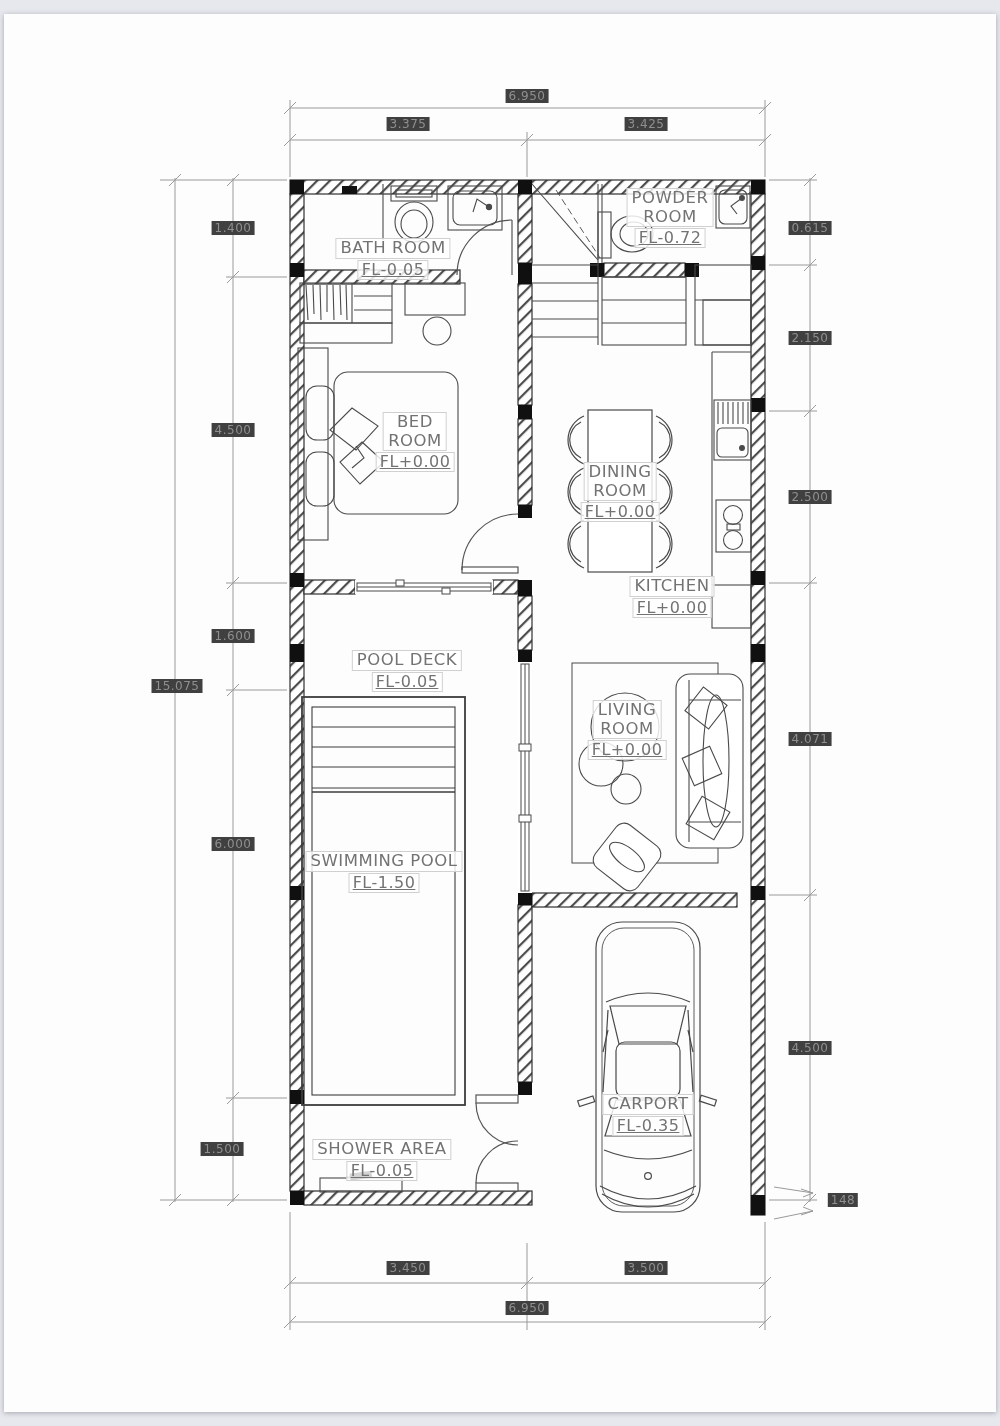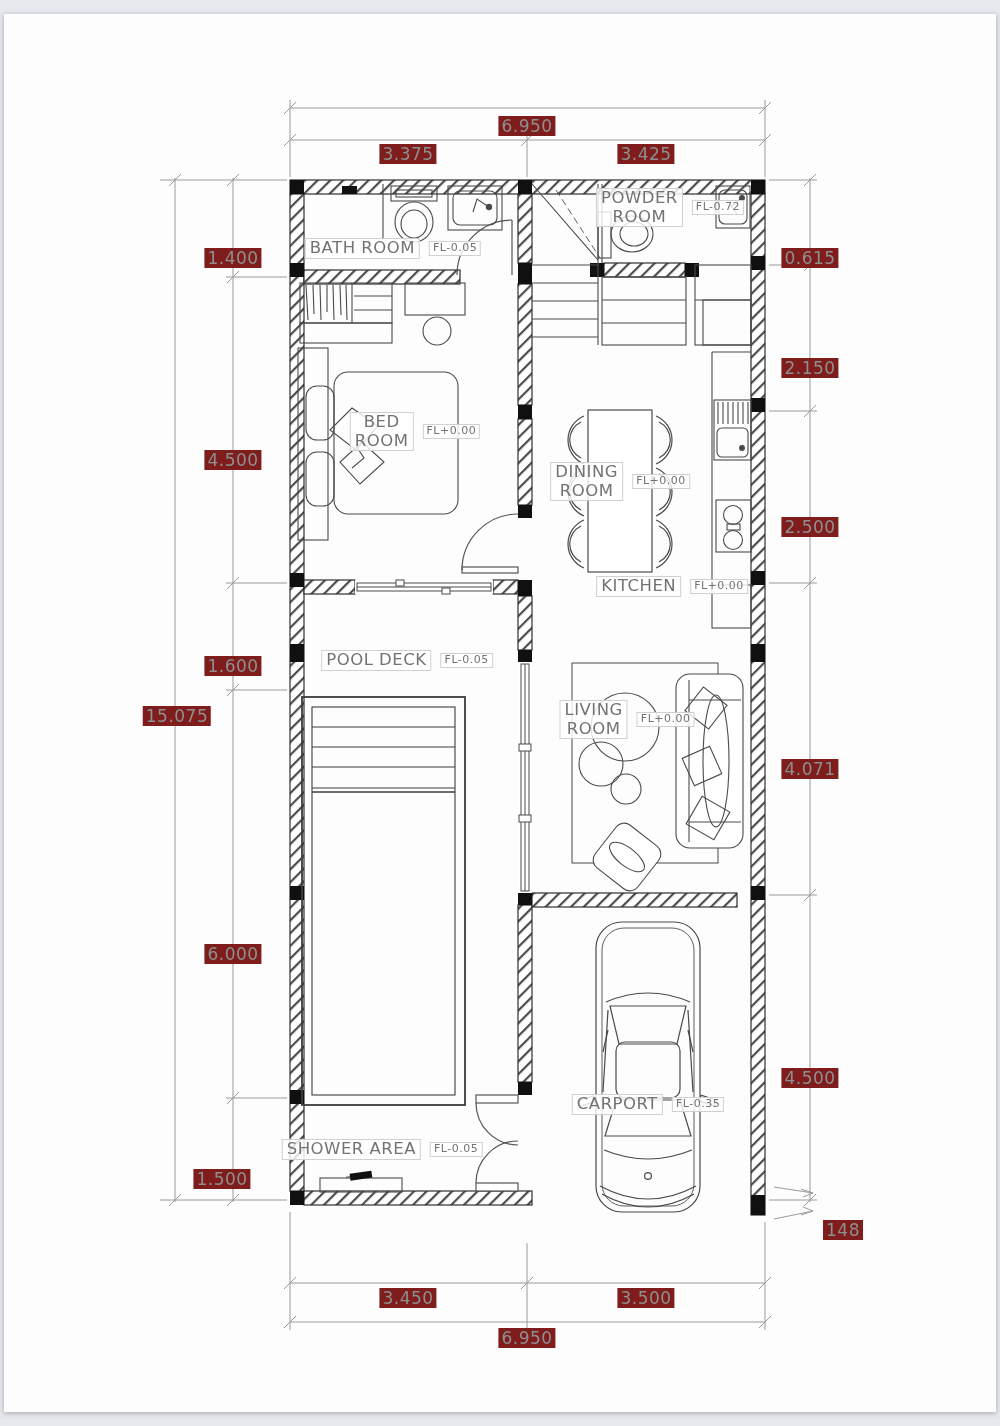--- a/index.html
+++ b/index.html
@@ -2,29 +2,29 @@
 <html><head>
 <meta charset="utf-8">
 <style>
   html,body{margin:0;padding:0;}
   body{background:#dfe0e6;font-family:"DejaVu Sans",sans-serif;}
   .page{position:relative;width:1000px;height:1426px;background:#e7e8ed;overflow:hidden;}
   .paper{position:absolute;left:4px;top:14px;width:992px;height:1398px;background:#fdfdfe;
          box-shadow:0 1px 5px rgba(40,40,60,.35);}
   svg{position:absolute;left:0;top:0;}
   
-  .room-label{position:absolute;transform:translateX(-50%);display:flex;flex-direction:row;
-              align-items:center;gap:9px;z-index:5;}
+  .room-label{position:absolute;transform:translateX(-50%);display:flex;flex-direction:column;
+              align-items:center;gap:1px;z-index:5;}
   .rl-box{border:1px solid #d0d0d0;background:rgba(255,255,255,.82);color:#737373;
           padding:0 4px;text-align:center;white-space:pre-line;line-height:1.13;
           font-size:16.5px;letter-spacing:.5px;}
-  .rl-level{font-size:11px;padding:0 3px;}
+  .rl-level{font-size:16px;padding:0 3px;text-decoration:underline;}
   
-  .dim{position:absolute;transform:translate(-50%,-50%);color:#8f8f8f;font-size:17px;
-       letter-spacing:.5px;background:#7f1d1d;padding:0 3px;z-index:4;white-space:nowrap;margin-top:30px;}
+  .dim{position:absolute;transform:translate(-50%,-50%);color:#8f8f8f;font-size:12px;
+       letter-spacing:.5px;background:#404040;padding:0 3px;z-index:4;white-space:nowrap;}
 </style>
 </head>
 <body>
 
 <div class="page">
   <div class="paper"></div>
 
   <svg width="1000" height="1426" viewBox="0 0 1000 1426">
     <defs>
       <pattern id="hatch" width="9" height="9" patternUnits="userSpaceOnUse" patternTransform="rotate(45)">
@@ -363,38 +363,42 @@
   </div>
   <div class="room-label" style="left:407px;top:650px">
     <div class="rl-box">POOL DECK</div>
     <div class="rl-box rl-level">FL-0.05</div>
   </div>
   <div class="room-label" style="left:627px;top:700px">
     <div class="rl-box">LIVING
 ROOM</div>
     <div class="rl-box rl-level">FL+0.00</div>
   </div>
+  <div class="room-label" style="left:384px;top:851px">
+    <div class="rl-box">SWIMMING POOL</div>
+    <div class="rl-box rl-level">FL-1.50</div>
+  </div>
   <div class="room-label" style="left:382px;top:1139px">
     <div class="rl-box">SHOWER AREA</div>
     <div class="rl-box rl-level">FL-0.05</div>
   </div>
   <div class="room-label" style="left:648px;top:1094px">
     <div class="rl-box">CARPORT</div>
     <div class="rl-box rl-level">FL-0.35</div>
   </div>
 
   <div class="dim" style="left:527px;top:96px">6.950</div>
   <div class="dim" style="left:408px;top:124px">3.375</div>
   <div class="dim" style="left:646px;top:124px">3.425</div>
 
   <div class="dim" style="left:177px;top:686px">15.075</div>
   <div class="dim" style="left:233px;top:228px">1.400</div>
   <div class="dim" style="left:233px;top:430px">4.500</div>
   <div class="dim" style="left:233px;top:636px">1.600</div>
-  <div class="dim" style="left:233px;top:924px">6.000</div>
+  <div class="dim" style="left:233px;top:844px">6.000</div>
   <div class="dim" style="left:222px;top:1149px">1.500</div>
 
   <div class="dim" style="left:810px;top:228px">0.615</div>
   <div class="dim" style="left:810px;top:338px">2.150</div>
   <div class="dim" style="left:810px;top:497px">2.500</div>
   <div class="dim" style="left:810px;top:739px">4.071</div>
   <div class="dim" style="left:810px;top:1048px">4.500</div>
   <div class="dim" style="left:843px;top:1200px">148</div>
 
   <div class="dim" style="left:408px;top:1268px">3.450</div>

